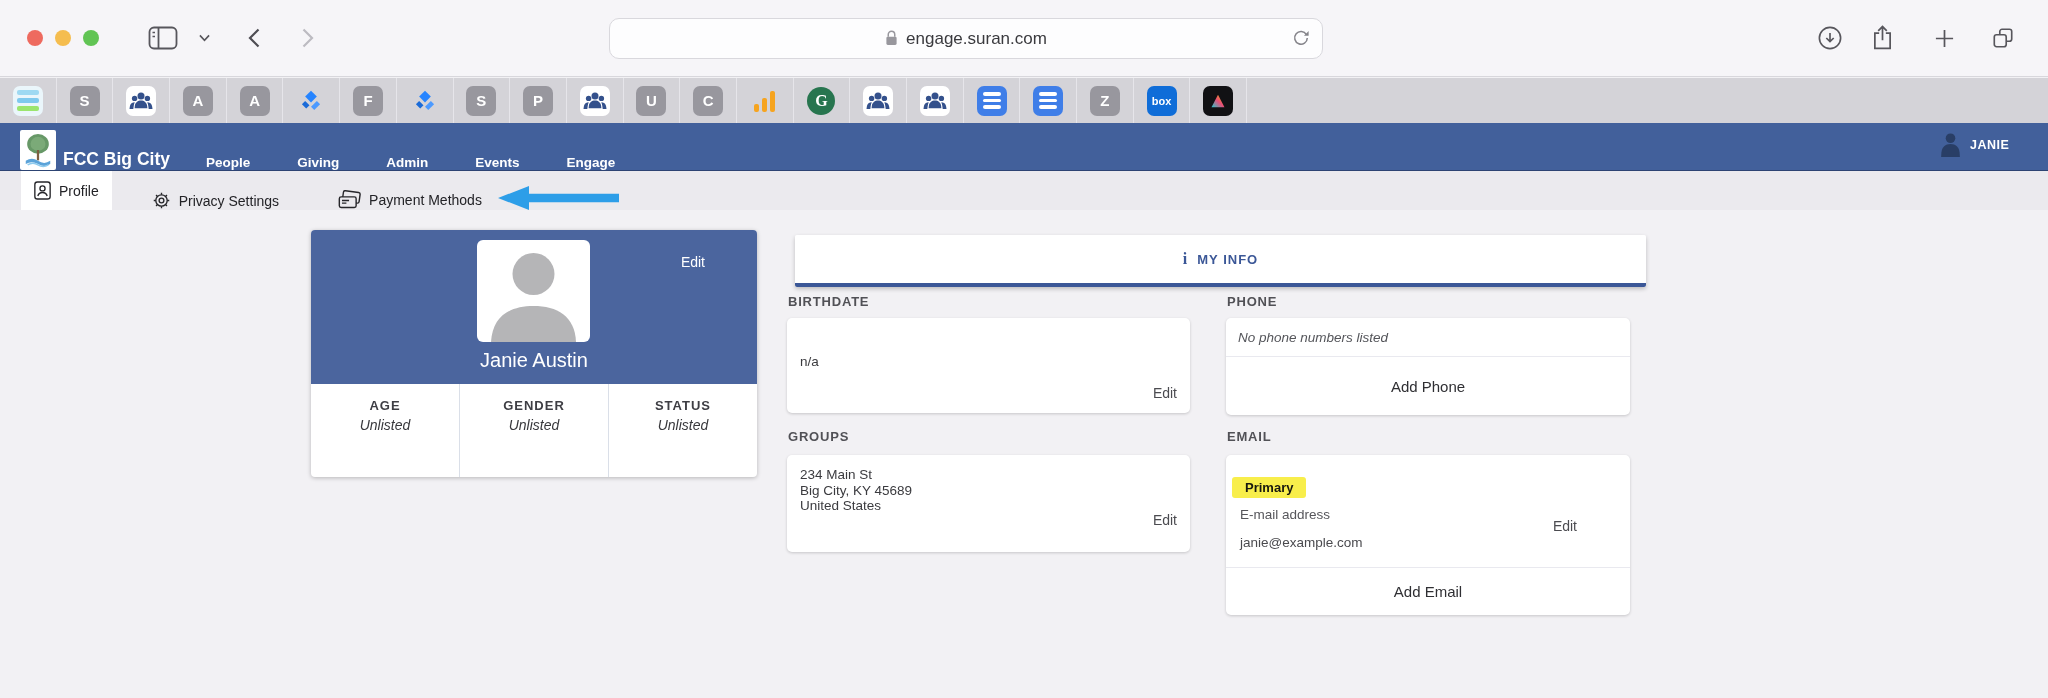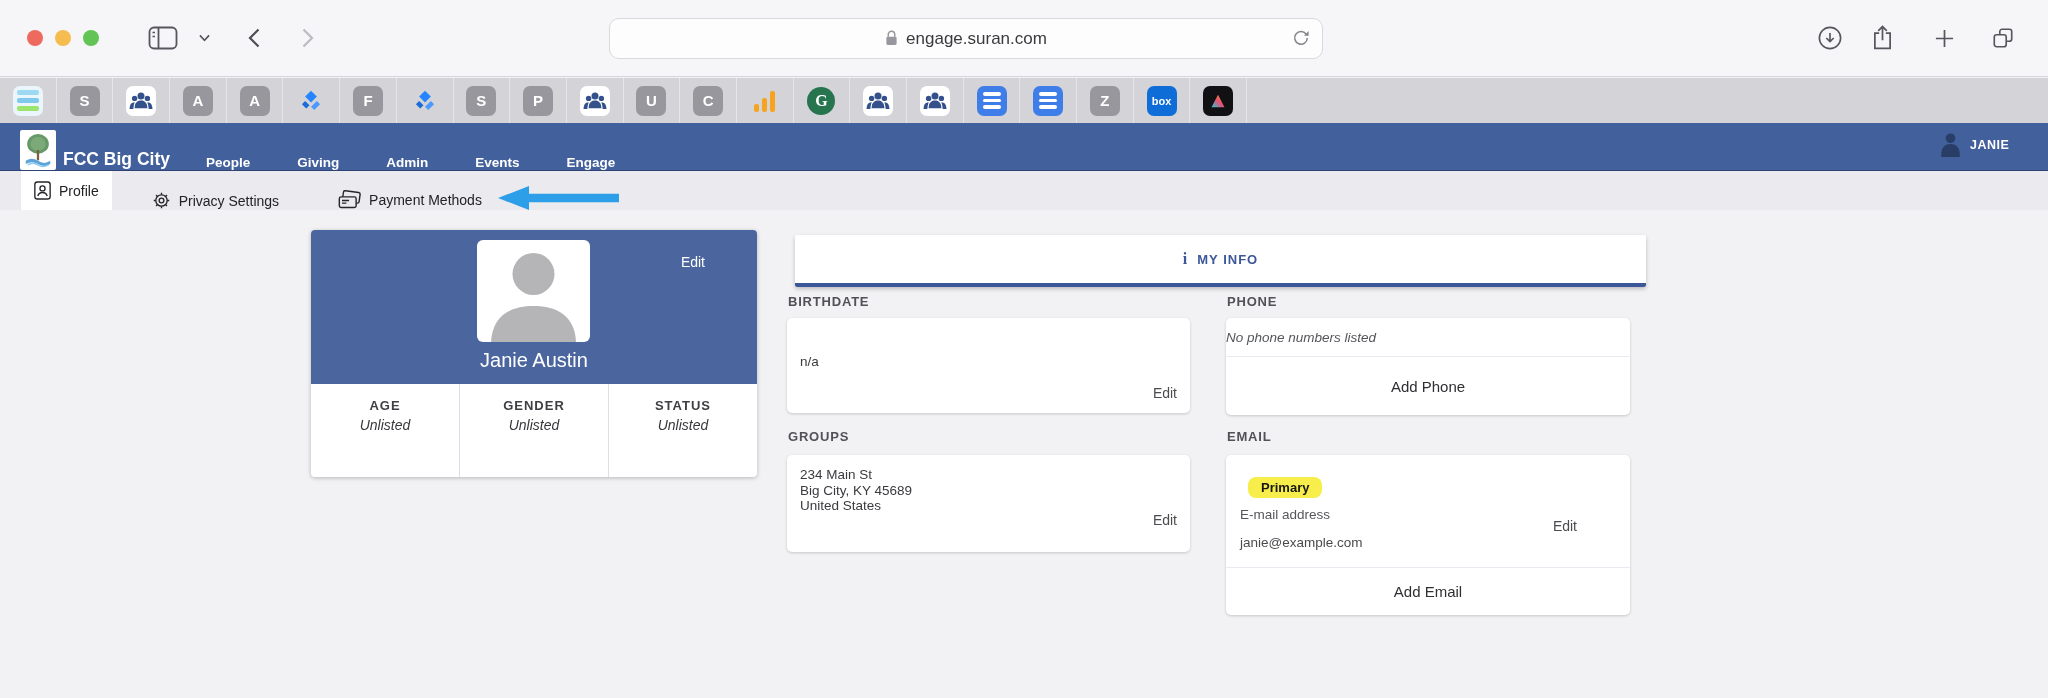--- a/index.html
+++ b/index.html
@@ -69,28 +69,28 @@
   .itab{flex:1;display:flex;align-items:center;justify-content:center;gap:9px;font-size:13px;font-weight:700;letter-spacing:1px;box-sizing:border-box}
   .itab.active{background:#fff;color:#3b5797;border-bottom:4px solid #3b5797}
   .itab.inactive{background:#f7f6f8;color:#454549}
   .iglyph{font-family:"Liberation Serif",serif;font-size:16px;font-weight:700}
   .slabel{position:absolute;font-size:13px;font-weight:700;letter-spacing:.8px;color:#515156}
   .card{position:absolute;background:#fff;border-radius:5px;box-shadow:0 1px 3px rgba(0,0,0,.18)}
   .edit-link{position:absolute;font-size:14px;color:#4b4b50;cursor:default}
   .c-bd{left:787px;top:108px;width:403px;height:95px}
   .bd-val{position:absolute;left:13px;top:36px;font-size:13.5px;color:#3b3b3f}
   .c-ph{left:1226px;top:108px;width:404px;height:97px}
-  .ph-top{height:39px;border-bottom:1px solid #e9e9ef;display:flex;align-items:center;padding-left:0;box-sizing:border-box}
+  .ph-top{height:39px;border-bottom:1px solid #e9e9ef;display:flex;align-items:center;padding-left:12px;box-sizing:border-box}
   .ph-empty{font-style:italic;font-size:13.5px;color:#54555a}
   .add-row{position:absolute;left:0;right:0;bottom:0;display:flex;align-items:center;justify-content:center;font-size:15px;color:#2f2f33;cursor:default}
   .c-ph .add-row{top:39px}
   .c-ad{left:787px;top:245px;width:403px;height:97px}
   .ad-lines{position:absolute;left:13px;top:12px;font-size:13.5px;color:#3b3b3f;line-height:15.5px}
   .c-em{left:1226px;top:245px;width:404px;height:160px}
-  .badge{position:absolute;left:22px;top:22px;background:#f8ee4b;border-radius:8px;padding:3px 13px;font-size:13px;font-weight:700;color:#17170f}
+  .badge{position:absolute;left:6px;top:22px;background:#f8ee4b;border-radius:3px;padding:3px 13px;font-size:13px;font-weight:700;color:#17170f}
   .em-label{position:absolute;left:14px;top:52px;font-size:13.5px;color:#56565b}
   .em-val{position:absolute;left:14px;top:80px;font-size:13.5px;color:#4a4a4e}
   .em-div{position:absolute;left:0;right:0;top:112px;border-top:1px solid #e9e9ef}
   .c-em .add-row{top:113px}
   .ppl{display:inline-flex;line-height:0}
 </style>
 </head>
 <body>
 
 <div class="titlebar">

